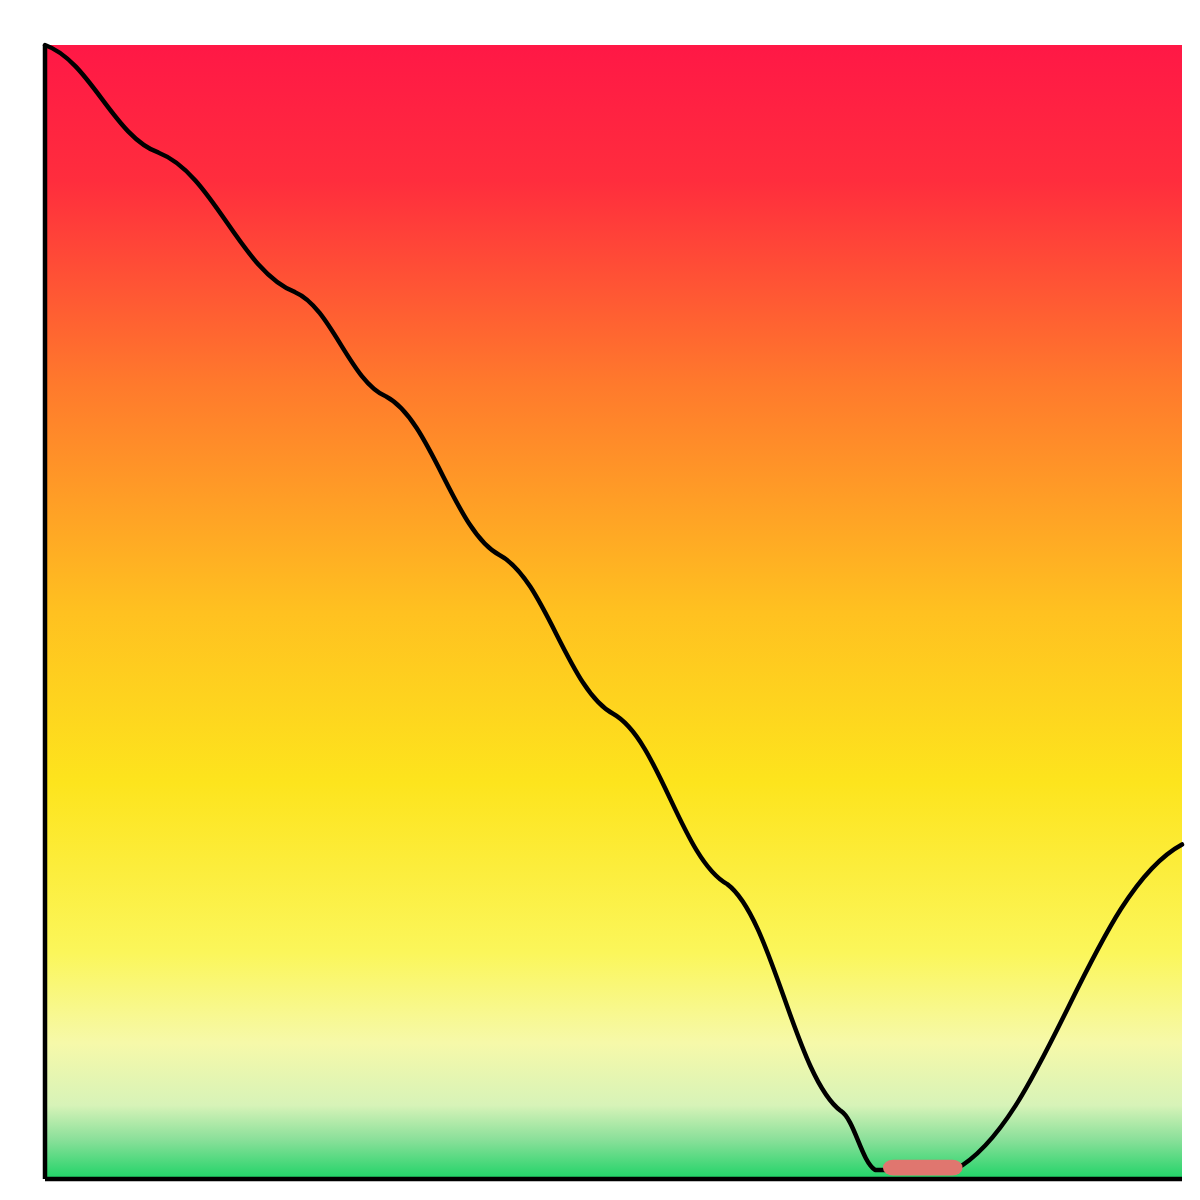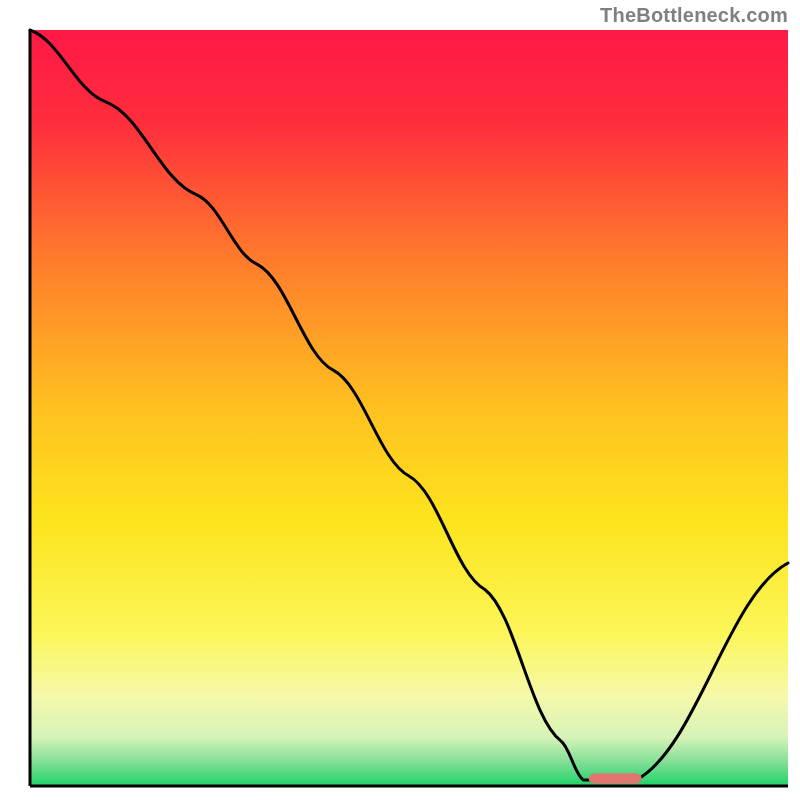--- a/index.html
+++ b/index.html
@@ -26,15 +26,14 @@
           <stop offset="100%" stop-color="#1fd367"></stop>
         </linearGradient>
       </defs>
       <rect x="30" y="30" width="758" height="756" fill="url(#bg)"></rect>
       <line x1="30" y1="30" x2="30" y2="786" stroke="#000" stroke-width="3"></line>
       <line x1="30" y1="786" x2="788" y2="786" stroke="#000" stroke-width="3"></line>
       <path d="M 30.00 30.00 C 60.32 40.77, 75.48 91.05, 105.80 101.82 C 142.18 115.77, 160.38 180.86, 196.76 194.81 C 221.02 205.24, 233.14 253.93, 257.40 264.36 C 287.72 280.24, 302.88 354.32, 333.20 370.20 C 363.52 386.08, 378.68 460.16, 409.00 476.04 C 439.32 493.05, 454.48 572.43, 484.80 589.44 C 515.12 612.12, 530.28 717.96, 560.60 740.64 C 569.70 746.54, 574.24 774.06, 583.34 779.95 C 604.56 779.95, 615.18 779.95, 636.40 779.95 C 697.04 747.41, 727.36 595.53, 788.00 562.98" fill="none" stroke="#000" stroke-width="3" stroke-linecap="round" stroke-linejoin="round"></path>
       <rect x="588.646" y="773.148" width="53.06000000000006" height="10.583999999999946" rx="6.822000000000001" ry="6.822000000000001" fill="#e0766f"></rect>
     </svg>
 
-<div class="watermark">TheBottleneck.com</div>
 
 </div>
 
 </body></html>

